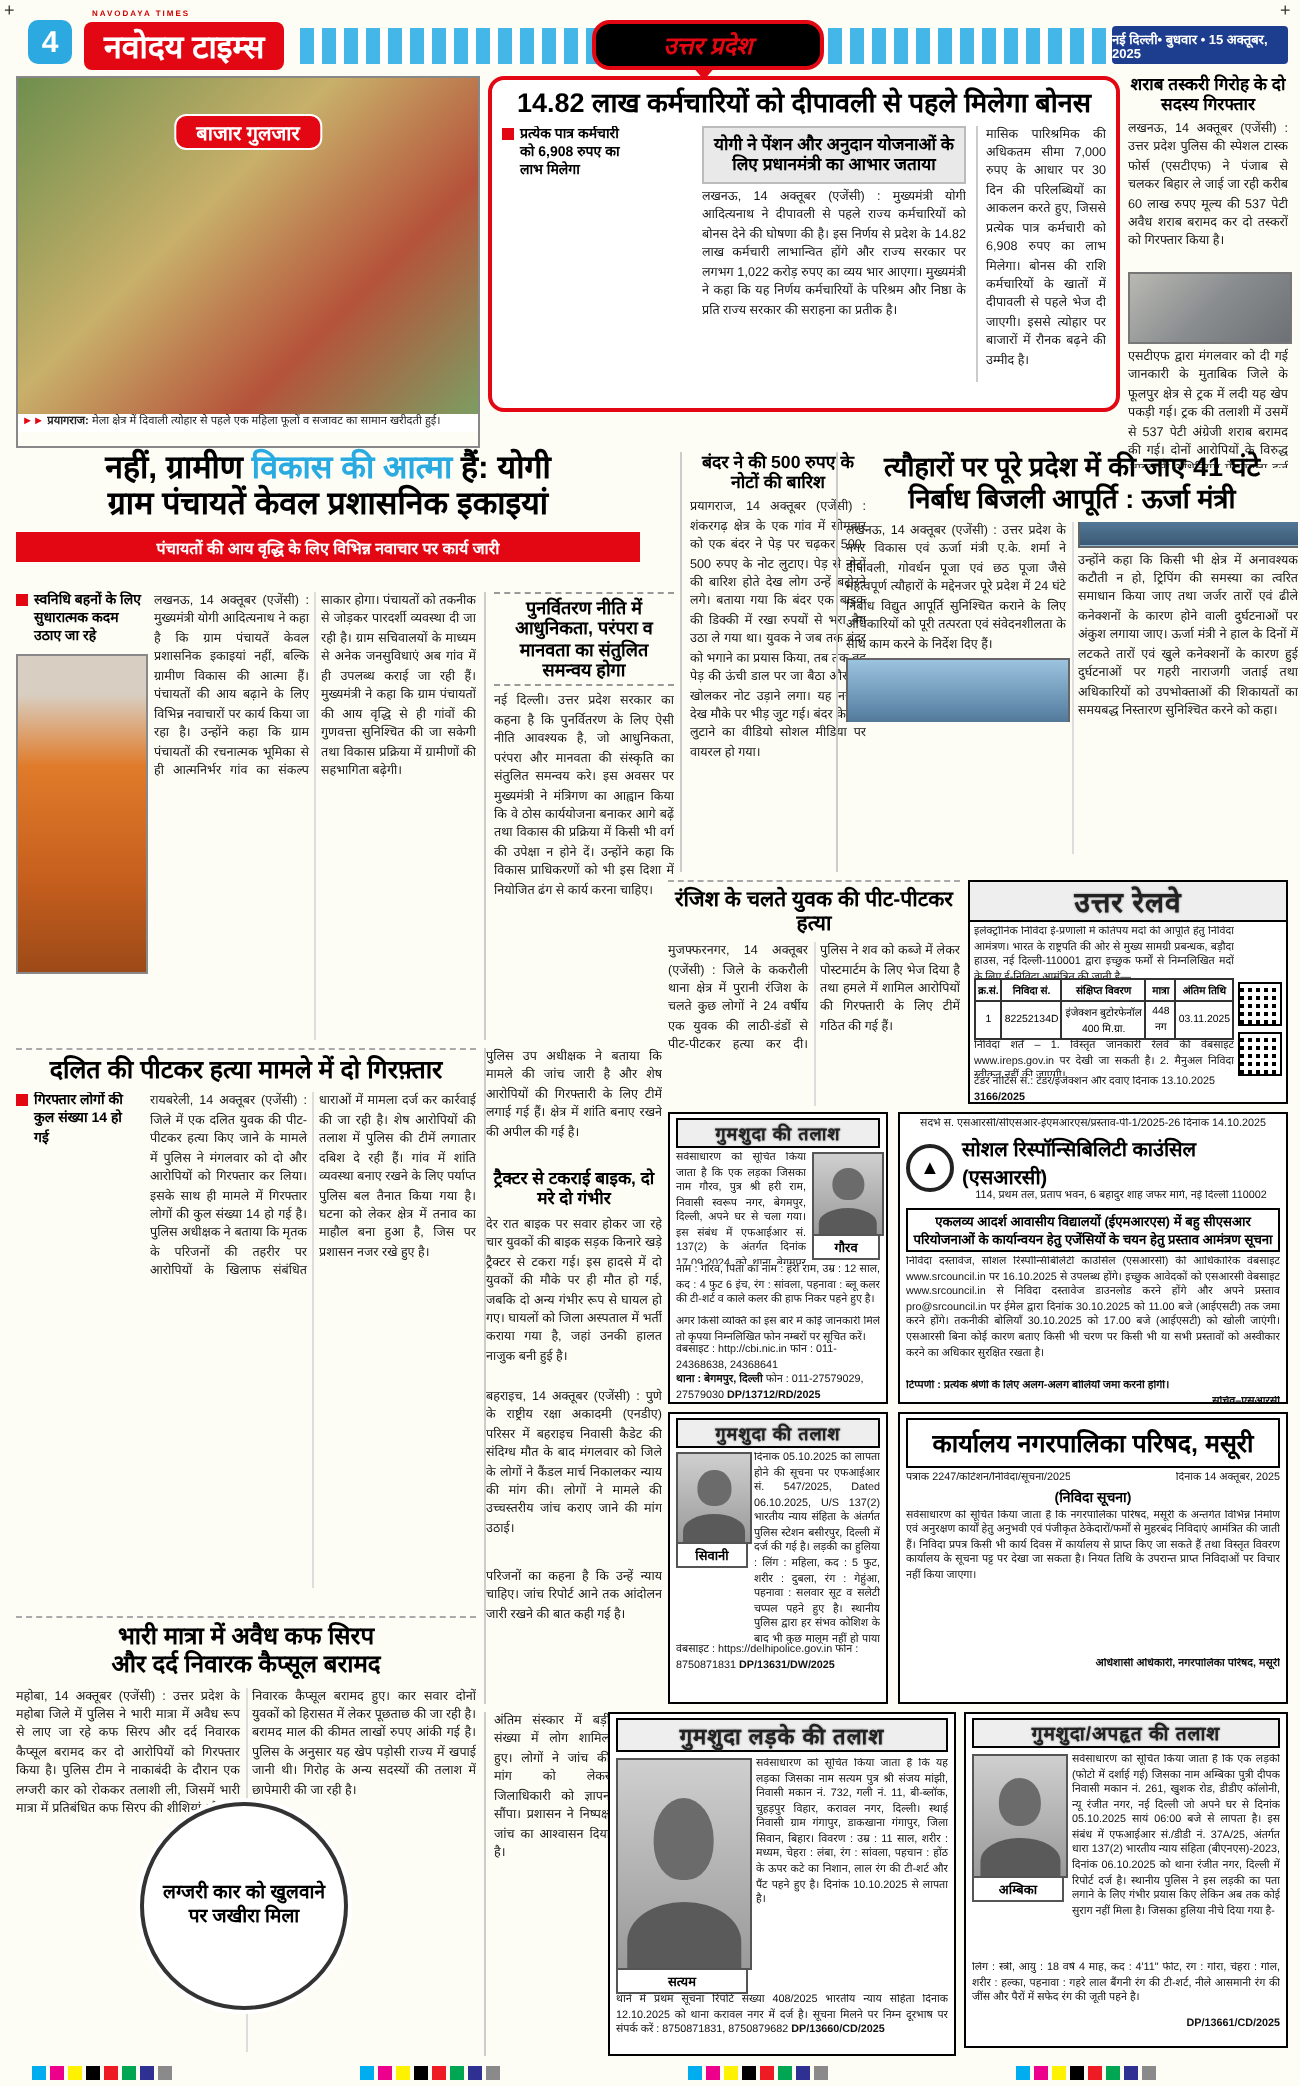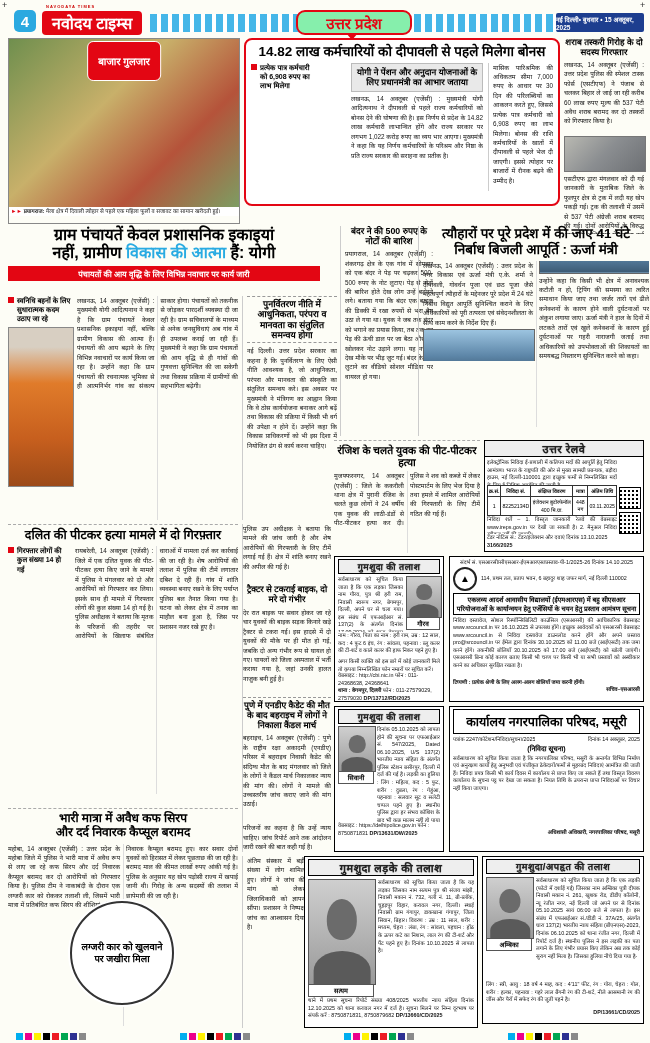--- a/index.html
+++ b/index.html
@@ -7,22 +7,22 @@
   .page{position:relative;width:650px;height:1043px;background:#fdfdf6;margin:0 auto;overflow:hidden;}
   .abs{position:absolute;}
   .plus{color:#333;font-size:9px;}
   
   .page-badge{width:22px;height:22px;background:#2ba9e0;border-radius:5px;color:#fff;font-weight:bold;
     font-size:15px;display:flex;align-items:center;justify-content:center;}
   .logo-eng{font-size:4px;color:#c00;letter-spacing:1px;font-weight:bold;}
   .logo-box{background:#e30613;border-radius:4px;color:#fff;font-weight:bold;font-size:16px;
     display:flex;align-items:center;justify-content:center;height:24px;padding:0 10px;}
   .stripes{height:18px;background:repeating-linear-gradient(90deg,#45b6e8 0 7px,#ffffff 7px 11px);}
-  .edition-pill{background:#86efac;border:2px solid #e30613;border-radius:9px;color:#e30613;font-weight:bold;
-    font-size:15px;display:flex;align-items:center;justify-content:center;}
+  .edition-pill{background:#000000;border:2px solid #e30613;border-radius:9px;color:#e30613;font-weight:bold;
+    font-size:12px;display:flex;align-items:center;justify-content:center;font-style:italic;}
   .edition-notch{width:0;height:0;border-left:6px solid transparent;border-right:6px solid transparent;border-top:7px solid #e30613;}
   .date-box{background:#1d3e8f;color:#fff;font-size:6.5px;font-weight:bold;display:flex;align-items:center;justify-content:center;border-radius:2px;}
   
   .body-text{font-size:6.3px;line-height:1.5;text-align:justify;color:#151515;overflow:hidden;}
   .cols2{column-count:2;column-gap:6px;column-rule:1px solid #ddd;}
   .hl{font-weight:bold;color:#000;text-align:center;line-height:1.15;}
   .bullet-row{display:flex;gap:3px;}
   .bullet-sq{width:6px;height:6px;background:#e30613;flex:none;margin-top:1px;}
   .bullet-txt{font-size:7px;font-weight:bold;line-height:1.3;}
   .photo{background:linear-gradient(135deg,#6f8f4e,#c8b06a 40%,#b5533a 70%,#7d9d62);}
@@ -74,21 +74,21 @@
     <div class="abs logo-eng" style="left:46px;top:0px;">NAVODAYA TIMES</div>
     <div class="abs stripes" style="left:150px;top:10px;width:494px;"></div>
     <div class="abs logo-box" style="left:42px;top:7px;">नवोदय टाइम्स</div>
     <div class="abs edition-pill" style="left:296px;top:6px;width:112px;height:21px;">उत्तर प्रदेश</div>
     <div class="abs edition-notch" style="left:346px;top:29px;"></div>
     <div class="abs date-box" style="left:556px;top:9px;width:88px;height:19px;">नई दिल्ली• बुधवार • 15 अक्तूबर, 2025</div>
   </div>
 
   <div class="abs" style="left:8px;top:38px;width:230px;height:184px;border:1px solid #888;">
     <div class="photo" style="width:100%;height:168px;"></div>
-    <div class="abs" style="left:50%;top:2px;transform:translateX(-50%);background:#e30613;color:#fff;font-weight:bold;font-size:10px;border:1px solid #fff;border-radius:6px;padding:12px 10px;white-space:nowrap;">बाजार गुलजार</div>
+    <div class="abs" style="left:50%;top:18px;transform:translateX(-50%);background:#e30613;color:#fff;font-weight:bold;font-size:10px;border:1px solid #fff;border-radius:6px;padding:1px 10px;white-space:nowrap;">बाजार गुलजार</div>
     <div class="caption" style="padding:1px 2px;background:#fff;">
       <span style="color:#e30613;font-weight:bold;">►►</span>
       <b>प्रयागराज:</b>
       <span>मेला क्षेत्र में दिवाली त्योहार से पहले एक महिला फूलों व सजावट का सामान खरीदती हुई।</span>
     </div>
   </div>
 
   <div class="abs lead-box" style="left:244px;top:38px;width:316px;height:168px;">
     <div class="hl" style="font-size:13.5px;">14.82 लाख कर्मचारियों को दीपावली से पहले मिलेगा बोनस</div>
     <div style="display:flex;gap:5px;margin-top:3px;height:128px;overflow:hidden;">
@@ -108,22 +108,22 @@
 
   <div class="abs" style="left:564px;top:38px;width:80px;height:184px;">
     <div class="hl" style="font-size:8.6px;">शराब तस्करी गिरोह के दो सदस्य गिरफ्तार</div>
     <div class="body-text" style="height:74px;margin-top:2px;">लखनऊ, 14 अक्तूबर (एजेंसी) : उत्तर प्रदेश पुलिस की स्पेशल टास्क फोर्स (एसटीएफ) ने पंजाब से चलकर बिहार ले जाई जा रही करीब 60 लाख रुपए मूल्य की 537 पेटी अवैध शराब बरामद कर दो तस्करों को गिरफ्तार किया है।</div>
     <div style="width:100%;height:34px;background:linear-gradient(135deg,#b9b9b2,#8a8d90 50%,#6d7074);border:1px solid #777;margin:2px 0;"></div>
     <div class="body-text" style="height:60px;">एसटीएफ द्वारा मंगलवार को दी गई जानकारी के मुताबिक जिले के फूलपुर क्षेत्र से ट्रक में लदी यह खेप पकड़ी गई। ट्रक की तलाशी में उसमें से 537 पेटी अंग्रेजी शराब बरामद की गई। दोनों आरोपियों के विरुद्ध आबकारी अधिनियम में मामला दर्ज किया गया है।</div>
   </div>
 
   <div class="abs" style="left:8px;top:226px;width:312px;height:66px;">
     <div class="hl" style="font-size:16px;">
+      <div><span>नहीं, ग्रामीण </span><span class="blue-word">विकास की आत्मा</span><span> हैं: योगी</span></div>
       <div>ग्राम पंचायतें केवल प्रशासनिक इकाइयां</div>
-      <div><span>नहीं, ग्रामीण </span><span class="blue-word">विकास की आत्मा</span><span> हैं: योगी</span></div>
     </div>
     <div class="red-bar" style="margin-top:3px;">पंचायतों की आय वृद्धि के लिए विभिन्न नवाचार पर कार्य जारी</div>
   </div>
 
   <div class="abs" style="left:8px;top:296px;width:230px;height:224px;">
     <div style="display:flex;gap:5px;height:100%;">
       <div style="width:64px;flex:none;">
         <div class="bullet-row">
           <span class="bullet-sq"></span>
           <span class="bullet-txt">स्वनिधि बहनों के लिए सुधारात्मक कदम उठाए जा रहे</span>
@@ -181,21 +181,20 @@
     <div class="body-text cols2" style="margin-top:4px;height:182px;">
       <span>महोबा, 14 अक्तूबर (एजेंसी) : उत्तर प्रदेश के महोबा जिले में पुलिस ने भारी मात्रा में अवैध रूप से लाए जा रहे कफ सिरप और दर्द निवारक कैप्सूल बरामद कर दो आरोपियों को गिरफ्तार किया है।</span> <span>पुलिस टीम ने नाकाबंदी के दौरान एक लग्जरी कार को रोककर तलाशी ली, जिसमें भारी मात्रा में प्रतिबंधित कफ सिरप की शीशियां और दर्द निवारक कैप्सूल बरामद हुए। कार सवार दोनों युवकों को हिरासत में लेकर पूछताछ की जा रही है। बरामद माल की कीमत लाखों रुपए आंकी गई है। पुलिस के अनुसार यह खेप पड़ोसी राज्य में खपाई जानी थी। गिरोह के अन्य सदस्यों की तलाश में छापेमारी की जा रही है।</span>
     </div>
     <div class="abs circle-inset" style="left:62px;top:92px;width:104px;height:104px;">लग्जरी कार को खुलवाने पर जखीरा मिला</div>
   </div>
 
   <div class="abs sep-l" style="left:242px;top:524px;width:88px;height:328px;padding-left:0;">
     <div class="body-text" style="height:58px;">पुलिस उप अधीक्षक ने बताया कि मामले की जांच जारी है और शेष आरोपियों की गिरफ्तारी के लिए टीमें लगाई गई हैं। क्षेत्र में शांति बनाए रखने की अपील की गई है।</div>
     <div class="hl" style="font-size:8.6px;margin:3px 0;">ट्रैक्टर से टकराई बाइक, दो मरे दो गंभीर</div>
     <div class="body-text" style="height:86px;">देर रात बाइक पर सवार होकर जा रहे चार युवकों की बाइक सड़क किनारे खड़े ट्रैक्टर से टकरा गई। इस हादसे में दो युवकों की मौके पर ही मौत हो गई, जबकि दो अन्य गंभीर रूप से घायल हो गए। घायलों को जिला अस्पताल में भर्ती कराया गया है, जहां उनकी हालत नाजुक बनी हुई है।</div>
-    <div class="hl" style="font-size:8.6px;margin:3px 0;border-top:1px dashed #999;padding-top:3px;">पुणे में एनडीए कैडेट की मौत के बाद बहराइच में लोगों ने निकाला कैंडल मार्च</div>
     <div class="body-text" style="height:90px;">बहराइच, 14 अक्तूबर (एजेंसी) : पुणे के राष्ट्रीय रक्षा अकादमी (एनडीए) परिसर में बहराइच निवासी कैडेट की संदिग्ध मौत के बाद मंगलवार को जिले के लोगों ने कैंडल मार्च निकालकर न्याय की मांग की। लोगों ने मामले की उच्चस्तरीय जांच कराए जाने की मांग उठाई।</div>
     <div class="body-text" style="height:30px;">परिजनों का कहना है कि उन्हें न्याय चाहिए। जांच रिपोर्ट आने तक आंदोलन जारी रखने की बात कही गई है।</div>
   </div>
   <div class="abs sep-l" style="left:242px;top:856px;width:58px;height:172px;padding-left:4px;">
     <div class="body-text" style="height:100%;">अंतिम संस्कार में बड़ी संख्या में लोग शामिल हुए। लोगों ने जांच की मांग को लेकर जिलाधिकारी को ज्ञापन सौंपा। प्रशासन ने निष्पक्ष जांच का आश्वासन दिया है।</div>
   </div>
 
   <div class="abs sep-t" style="left:334px;top:440px;width:146px;height:112px;padding-top:3px;">
     <div class="hl" style="font-size:10.5px;">रंजिश के चलते युवक की पीट-पीटकर हत्या</div>
     <div class="body-text cols2" style="margin-top:3px;height:82px;">मुजफ्फरनगर, 14 अक्तूबर (एजेंसी) : जिले के ककरौली थाना क्षेत्र में पुरानी रंजिश के चलते कुछ लोगों ने 24 वर्षीय एक युवक की लाठी-डंडों से पीट-पीटकर हत्या कर दी। पुलिस ने शव को कब्जे में लेकर पोस्टमार्टम के लिए भेज दिया है तथा हमले में शामिल आरोपियों की गिरफ्तारी के लिए टीमें गठित की गई हैं।</div>
@@ -227,21 +226,21 @@
         <div class="p-caption">सिवानी</div>
       </div>
       <div class="tiny" style="flex:1;height:96px;">दिनांक 05.10.2025 को लापता होने की सूचना पर एफआईआर सं. 547/2025, Dated 06.10.2025, U/S 137(2) भारतीय न्याय संहिता के अंतर्गत पुलिस स्टेशन बसीरपुर, दिल्ली में दर्ज की गई है। लड़की का हुलिया : लिंग : महिला, कद : 5 फुट, शरीर : दुबला, रंग : गेहुंआ, पहनावा : सलवार सूट व सलेटी चप्पल पहने हुए है। स्थानीय पुलिस द्वारा हर संभव कोशिश के बाद भी कुछ मालूम नहीं हो पाया है। अगर किसी को जानकारी मिले तो कृपया निम्नलिखित पर सूचित करें :</div>
     </div>
     <div class="tiny" style="text-align:left;">
       <span>वेबसाइट : https://delhipolice.gov.in</span> <span>फोन : 8750871831</span> <b>DP/13631/DW/2025</b>
     </div>
   </div>
 
   <div class="abs ad-box" style="left:484px;top:440px;width:160px;height:112px;padding:0;">
-    <div class="ad-head" style="font-size:11px;border:none;border-bottom:1.5px solid #000;">उत्तर रेलवे</div>
+    <div class="ad-head" style="font-size:14px;border:none;border-bottom:1.5px solid #000;">उत्तर रेलवे</div>
     <div style="display:flex;gap:2px;padding:2px;">
       <div style="flex:1;">
         <div class="tiny" style="height:26px;">इलेक्ट्रॉनिक निविदा ई-प्रणाली में कतिपय मदों की आपूर्ति हेतु निविदा आमंत्रण। भारत के राष्ट्रपति की ओर से मुख्य सामग्री प्रबन्धक, बड़ौदा हाउस, नई दिल्ली-110001 द्वारा इच्छुक फर्मों से निम्नलिखित मदों के लिए ई-निविदा आमंत्रित की जाती है—</div>
         <table class="tender">
           <tbody>
               <tr>
             <th>क्र.सं.</th>
             <th>निविदा सं.</th>
             <th>संक्षिप्त विवरण</th>
             <th>मात्रा</th>
@@ -265,20 +264,21 @@
       </div>
     </div>
     <div class="slogan-bar">ग्राहकों की सेवा में मुस्कराहट के साथ</div>
   </div>
 
   <div class="abs ad-box" style="left:449px;top:556px;width:195px;height:146px;">
     <div class="tiny" style="text-align:center;">संदर्भ सं. एसआरसी/सीएसआर-ईएमआरएस/प्रस्ताव-पी-1/2025-26   दिनांक 14.10.2025</div>
     <div style="display:flex;align-items:center;gap:4px;">
       <div style="width:20px;height:20px;border-radius:50%;border:2px solid #222;flex:none;display:flex;align-items:center;justify-content:center;font-size:10px;">▲</div>
       <div>
+        <div style="font-weight:bold;font-size:10px;">सोशल रिस्पॉन्सिबिलिटी काउंसिल (एसआरसी)</div>
         <div class="tiny" style="text-align:center;">114, प्रथम तल, प्रताप भवन, 6 बहादुर शाह जफर मार्ग, नई दिल्ली 110002</div>
       </div>
     </div>
     <div style="border:1px solid #000;font-weight:bold;font-size:6.6px;text-align:center;padding:1px;margin:2px 0;">एकलव्य आदर्श आवासीय विद्यालयों (ईएमआरएस) में बहु सीएसआर परियोजनाओं के कार्यान्वयन हेतु एजेंसियों के चयन हेतु प्रस्ताव आमंत्रण सूचना</div>
     <div class="tiny" style="height:62px;">निविदा दस्तावेज, सोशल रिस्पॉन्सिबिलिटी काउंसिल (एसआरसी) की आधिकारिक वेबसाइट www.srcouncil.in पर 16.10.2025 से उपलब्ध होंगे। इच्छुक आवेदकों को एसआरसी वेबसाइट www.srcouncil.in से निविदा दस्तावेज डाउनलोड करने होंगे और अपने प्रस्ताव pro@srcouncil.in पर ईमेल द्वारा दिनांक 30.10.2025 को 11.00 बजे (आईएसटी) तक जमा करने होंगे। तकनीकी बोलियाँ 30.10.2025 को 17.00 बजे (आईएसटी) को खोली जाएंगी। एसआरसी बिना कोई कारण बताए किसी भी चरण पर किसी भी या सभी प्रस्तावों को अस्वीकार करने का अधिकार सुरक्षित रखता है।</div>
     <div class="tiny" style="text-align:left;"><b>टिप्पणी : प्रत्येक श्रेणी के लिए अलग-अलग बोलियाँ जमा करनी होंगी।</b></div>
     <div class="tiny" style="text-align:right;font-weight:bold;">सचिव–एसआरसी</div>
   </div>
 
   <div class="abs ad-box" style="left:449px;top:706px;width:195px;height:146px;">

